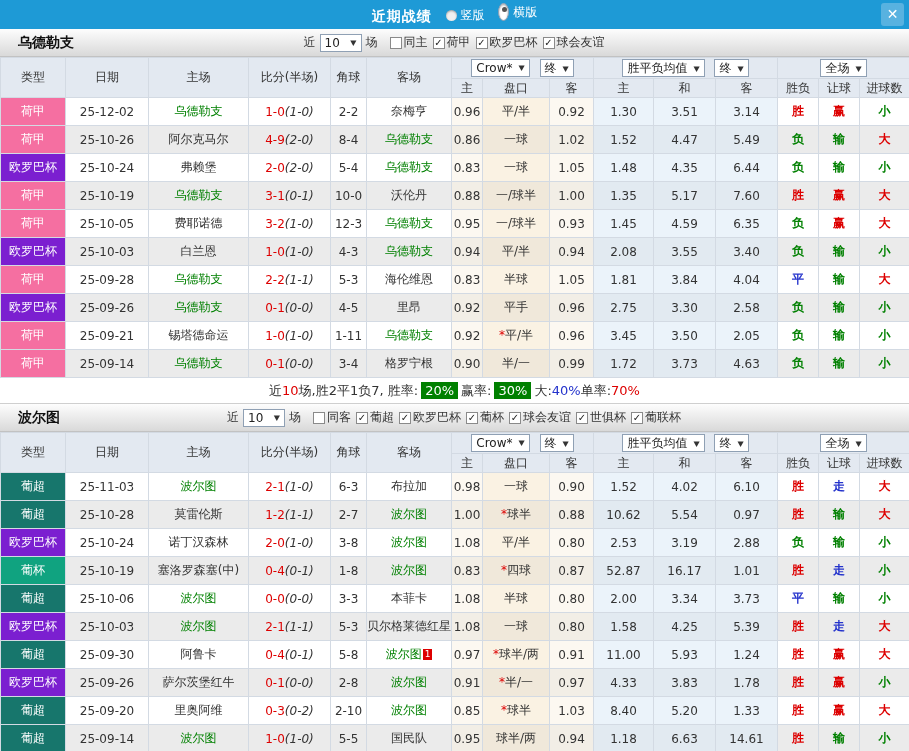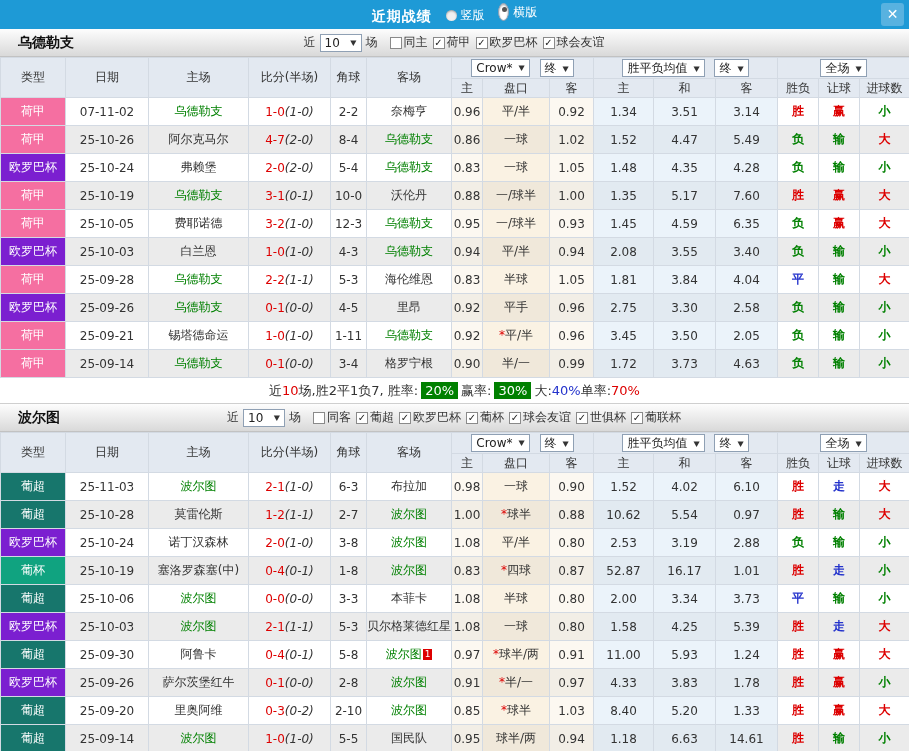--- a/index.html
+++ b/index.html
@@ -162,40 +162,40 @@
           <th>和</th>
           <th>客</th>
           <th>胜负</th>
           <th>让球</th>
           <th>进球数</th>
         </tr>
       </thead>
       <tbody>
             <tr>
               <td class="type" style="background: rgb(245, 111, 161);">荷甲</td>
-              <td>07-11-02</td>
+              <td>25-12-02</td>
               <td><span style="color: rgb(0, 128, 0);">乌德勒支</span></td>
               <td><span class="ft">1-0</span><span class="ht">(1-0)</span></td>
               <td>2-2</td>
               <td><span>奈梅亨</span></td>
               <td class="c-odds">0.96</td>
               <td class="c-hcap">平/半</td>
               <td class="c-odds">0.92</td>
-              <td class="c-avg">1.34</td>
+              <td class="c-avg">1.30</td>
               <td class="c-avg">3.51</td>
               <td class="c-avg">3.14</td>
               <td class="res" style="color: rgb(221, 0, 0);">胜</td>
               <td class="res" style="color: rgb(221, 0, 0);">赢</td>
               <td class="res" style="color: rgb(0, 128, 0);">小</td>
             </tr>
             <tr class="alt">
               <td class="type" style="background: rgb(245, 111, 161);">荷甲</td>
               <td>25-10-26</td>
               <td><span>阿尔克马尔</span></td>
-              <td><span class="ft">4-7</span><span class="ht">(2-0)</span></td>
+              <td><span class="ft">4-9</span><span class="ht">(2-0)</span></td>
               <td>8-4</td>
               <td><span style="color: rgb(0, 128, 0);">乌德勒支</span></td>
               <td class="c-odds">0.86</td>
               <td class="c-hcap">一球</td>
               <td class="c-odds">1.02</td>
               <td class="c-avg">1.52</td>
               <td class="c-avg">4.47</td>
               <td class="c-avg">5.49</td>
               <td class="res" style="color: rgb(0, 128, 0);">负</td>
               <td class="res" style="color: rgb(0, 128, 0);">输</td>
@@ -206,21 +206,21 @@
               <td>25-10-24</td>
               <td><span>弗赖堡</span></td>
               <td><span class="ft">2-0</span><span class="ht">(2-0)</span></td>
               <td>5-4</td>
               <td><span style="color: rgb(0, 128, 0);">乌德勒支</span></td>
               <td class="c-odds">0.83</td>
               <td class="c-hcap">一球</td>
               <td class="c-odds">1.05</td>
               <td class="c-avg">1.48</td>
               <td class="c-avg">4.35</td>
-              <td class="c-avg">4.28</td>
+              <td class="c-avg">6.44</td>
               <td class="res" style="color: rgb(0, 128, 0);">负</td>
               <td class="res" style="color: rgb(0, 128, 0);">输</td>
               <td class="res" style="color: rgb(0, 128, 0);">小</td>
             </tr>
             <tr class="alt">
               <td class="type" style="background: rgb(245, 111, 161);">荷甲</td>
               <td>25-10-19</td>
               <td><span style="color: rgb(0, 128, 0);">乌德勒支</span></td>
               <td><span class="ft">3-1</span><span class="ht">(0-1)</span></td>
               <td>10-0</td>

